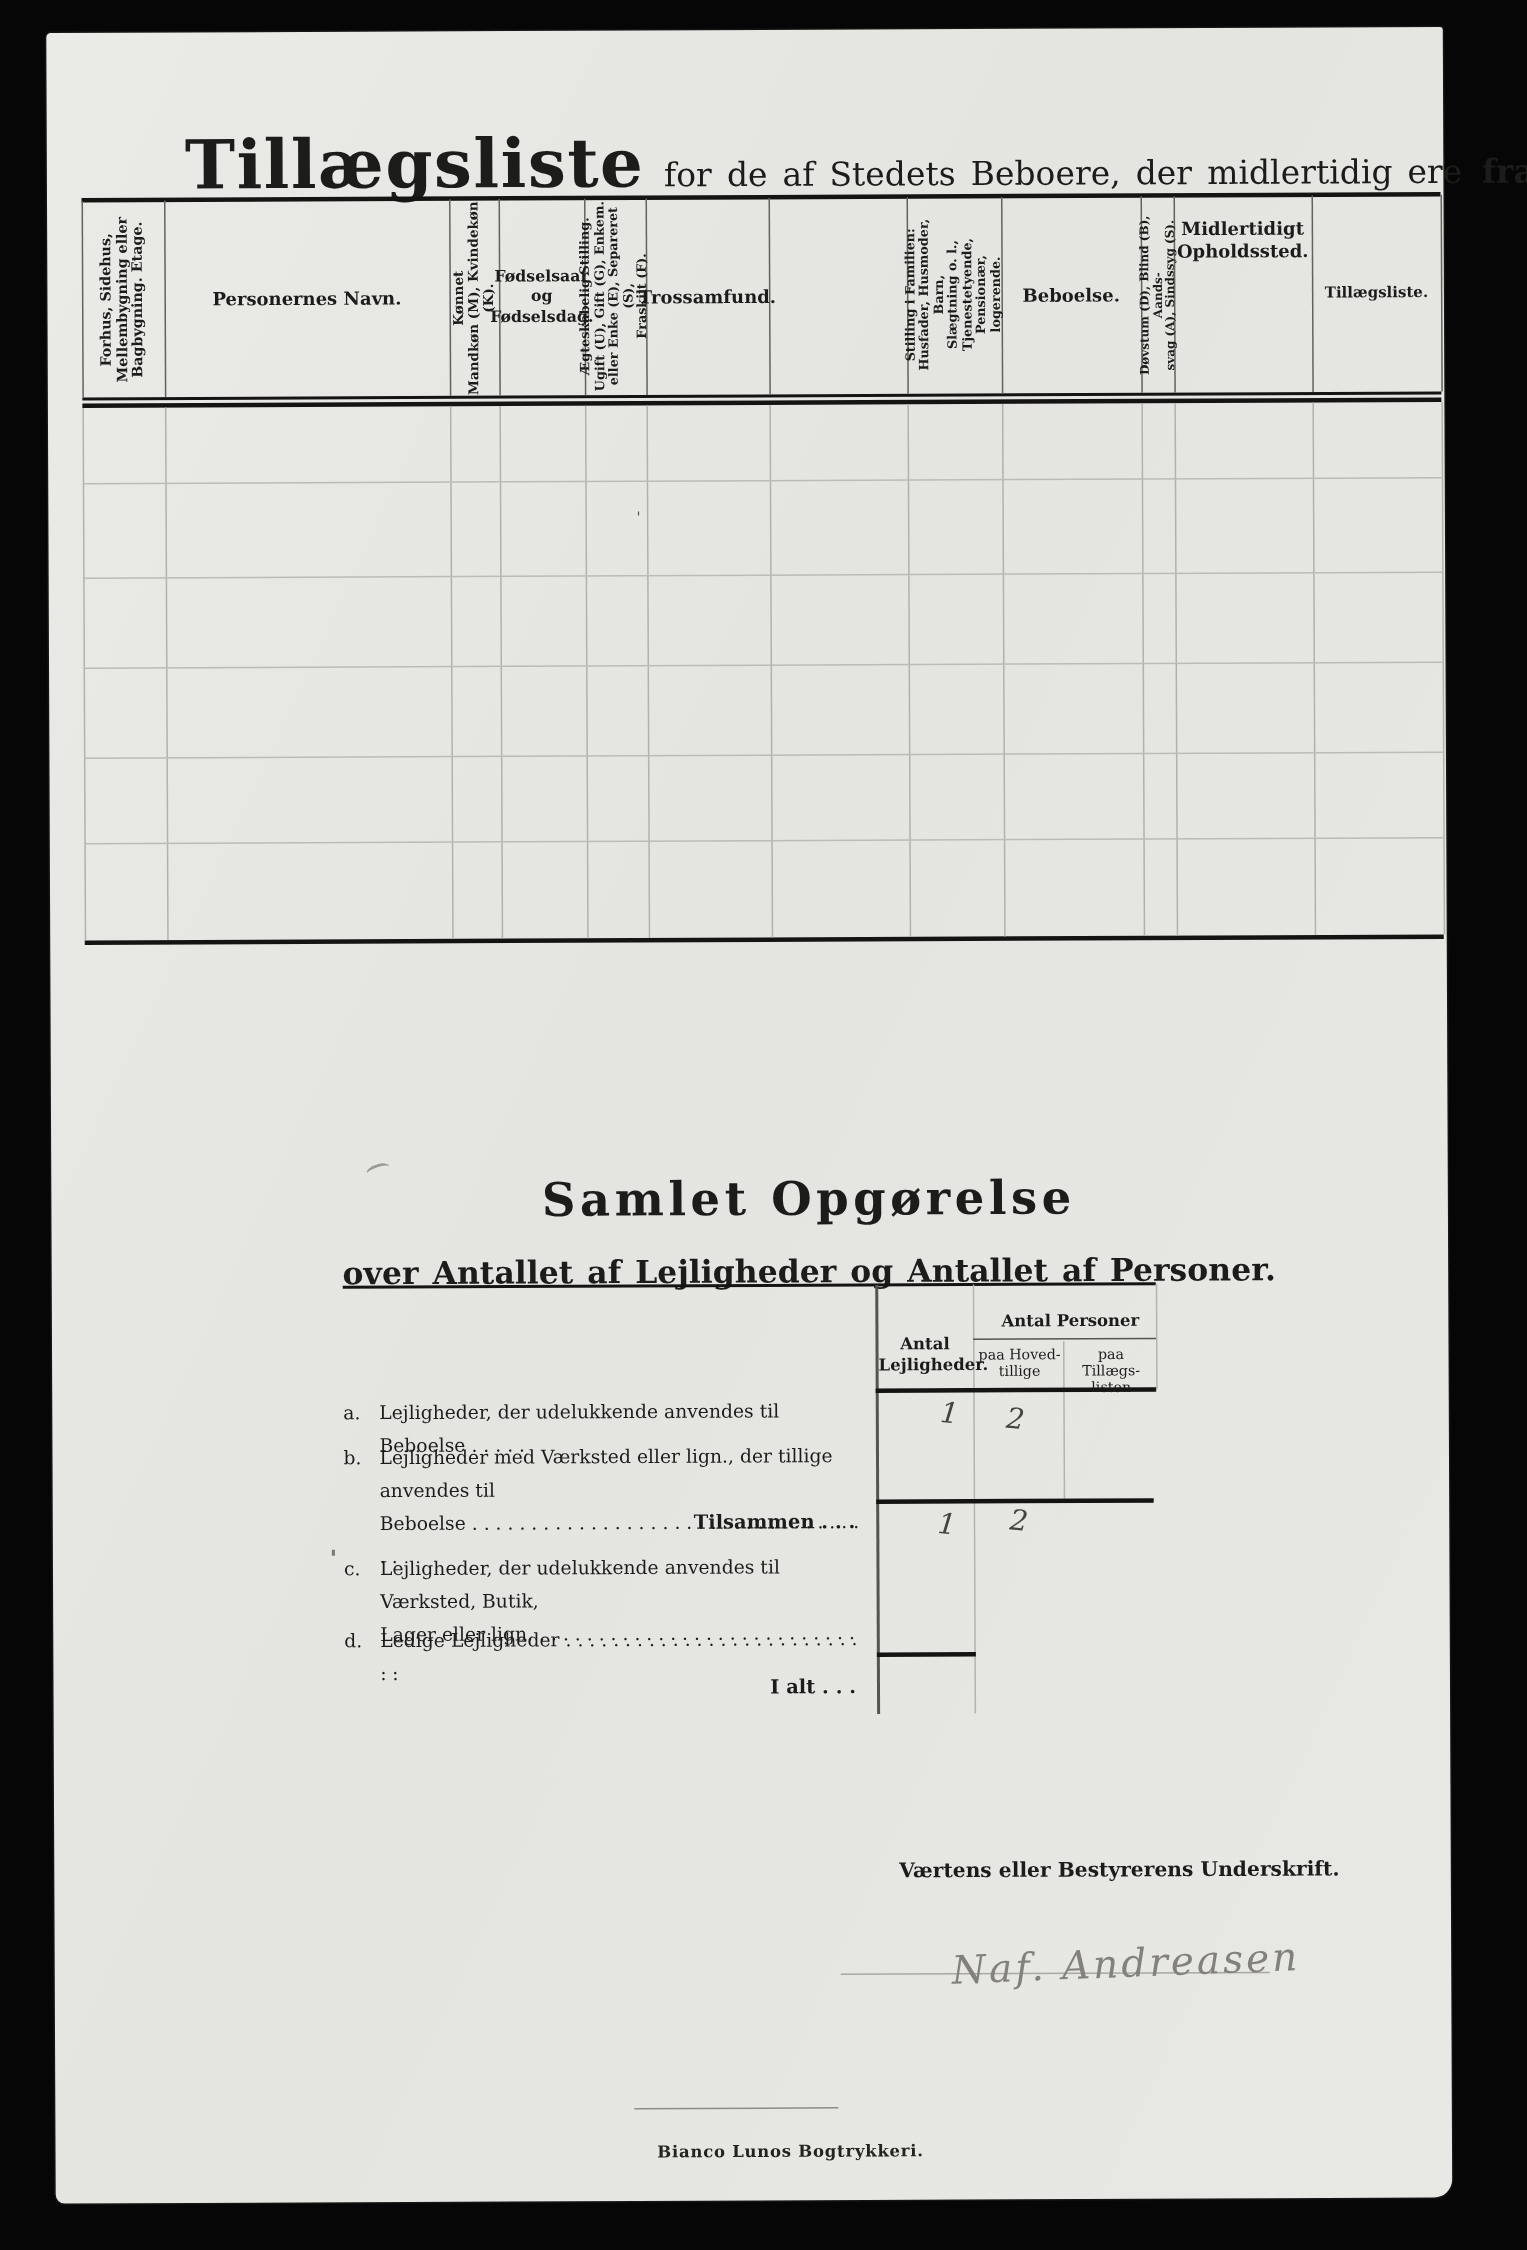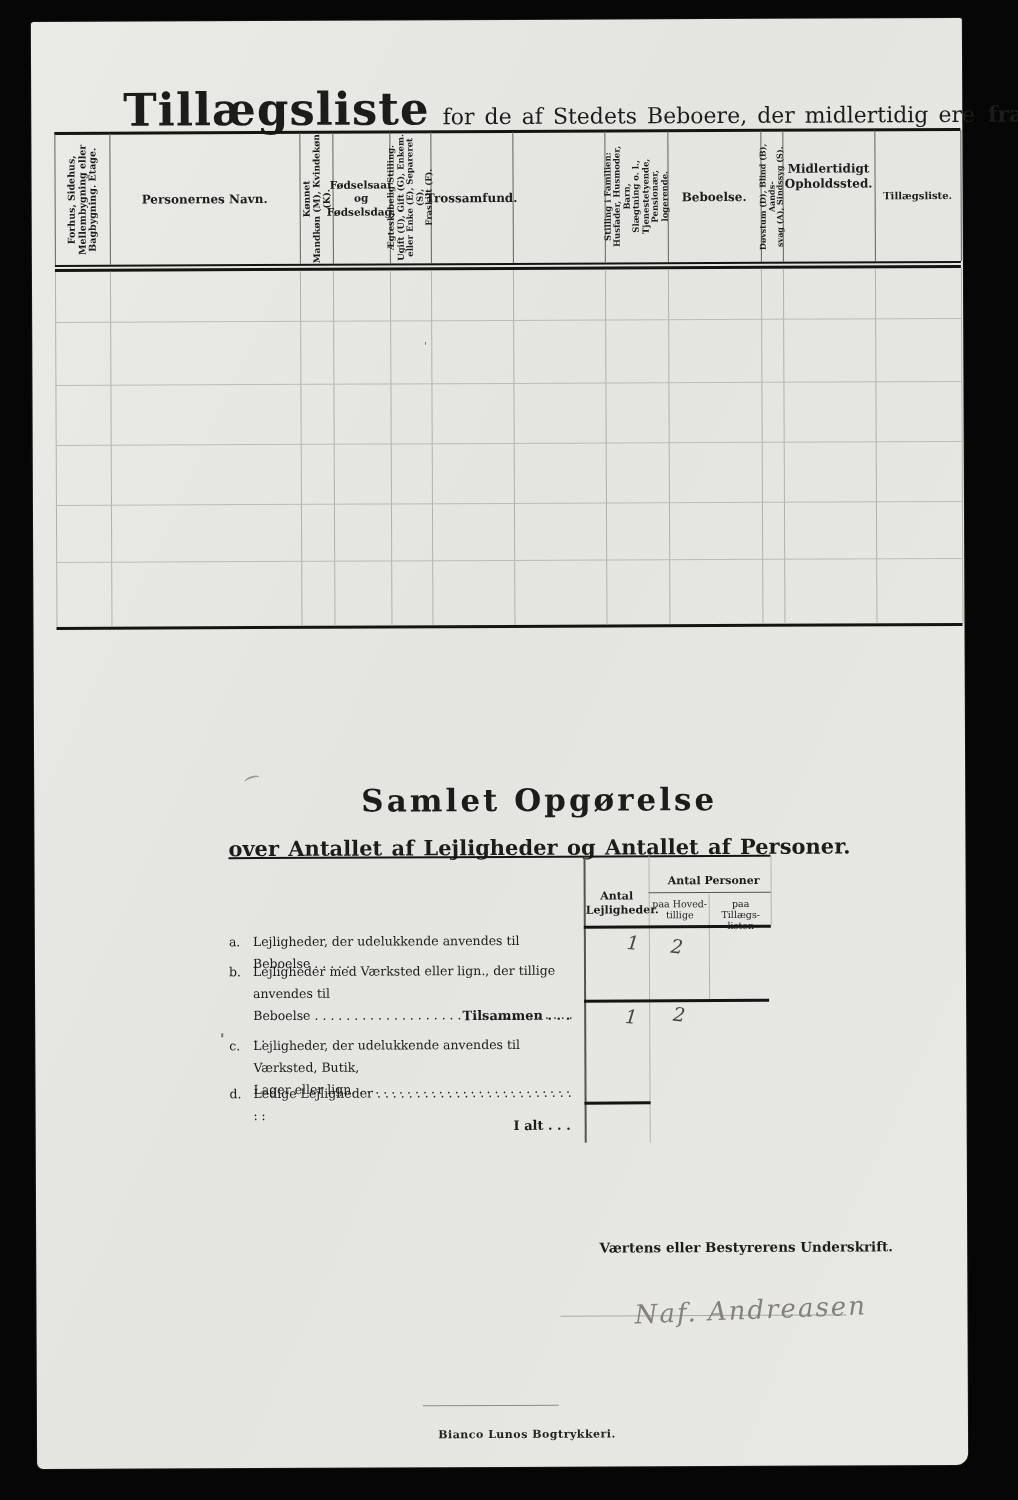--- a/index.html
+++ b/index.html
@@ -115,21 +115,21 @@
 Fraskilt (F).</div>
   <div class="hcell" style="left:399px;top:112px;width:82px;height:132px;font-size:12px;">Trossamfund.</div>
   <div class="rot" style="left:540px;top:152px;width:130px;height:50px;font-size:8.5px;">Stilling i Familien:
 Husfader, Husmoder, Barn,
 Slægtning o. l.,
 Tjenestetyende, Pensionær,
 logerende.</div>
   <div class="hcell" style="left:636px;top:112px;width:93px;height:132px;font-size:12px;">Beboelse.</div>
   <div class="rot" style="left:675px;top:167px;width:130px;height:22px;font-size:8px;">Døvstum (D), Blind (B), Aands-
 svag (A), Sindssyg (S).</div>
-  <div class="hcell" style="left:751px;top:112px;width:92px;height:92px;font-size:12px;">Midlertidigt
+  <div class="hcell" style="left:751px;top:96px;width:92px;height:92px;font-size:12px;">Midlertidigt
 Opholdssted.</div>
   <div class="hcell" style="left:843px;top:112px;width:86px;height:132px;font-size:10px;">Tillægsliste.</div>
 
   <div class="asterisk">'</div>
 
   <div class="sum-title">Samlet Opgørelse</div>
   <div class="sum-sub">over Antallet af Lejligheder og Antallet af Personer.</div>
 
   <div class="ln" style="left:194px;top:836px;width:542px;height:2px;"></div>
   <div class="ln mid" style="left:549px;top:837px;width:1.5px;height:286px;"></div>

